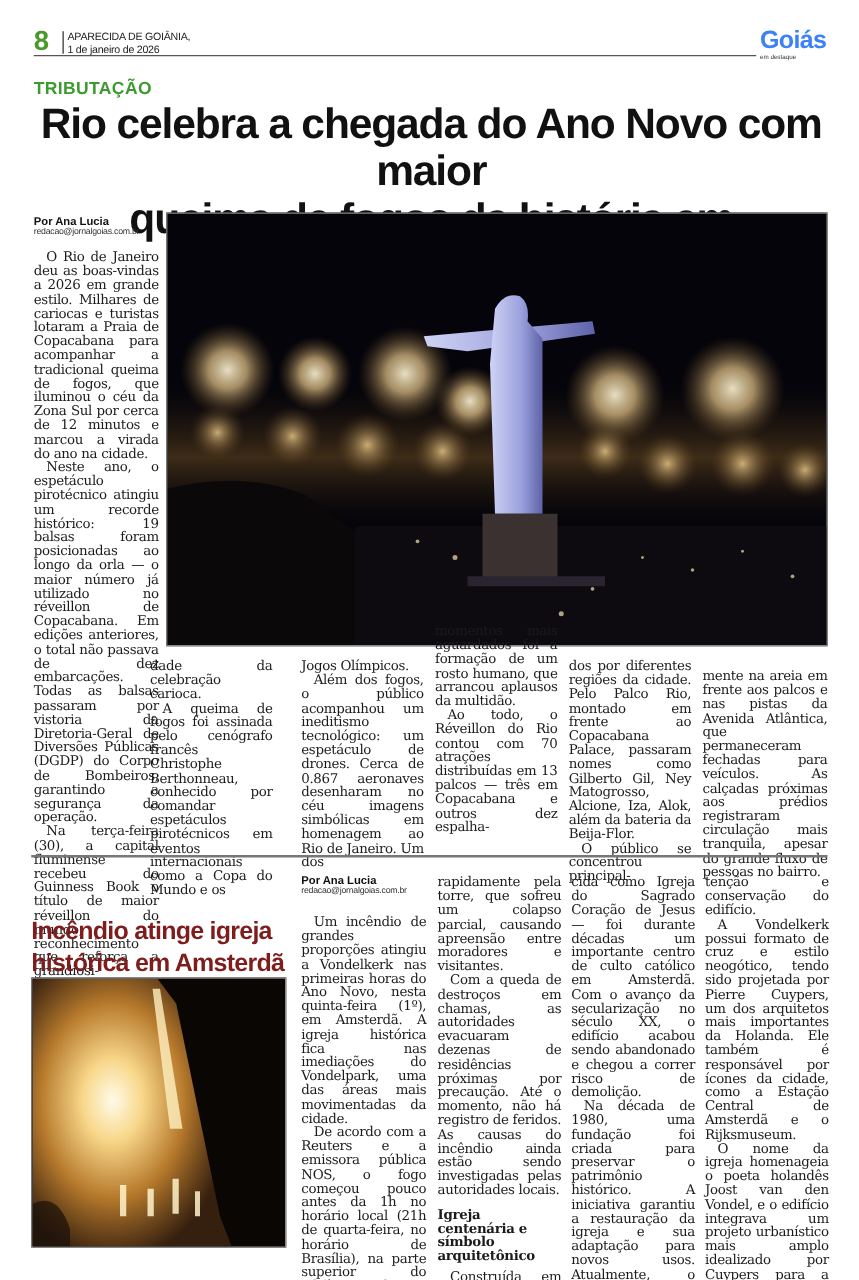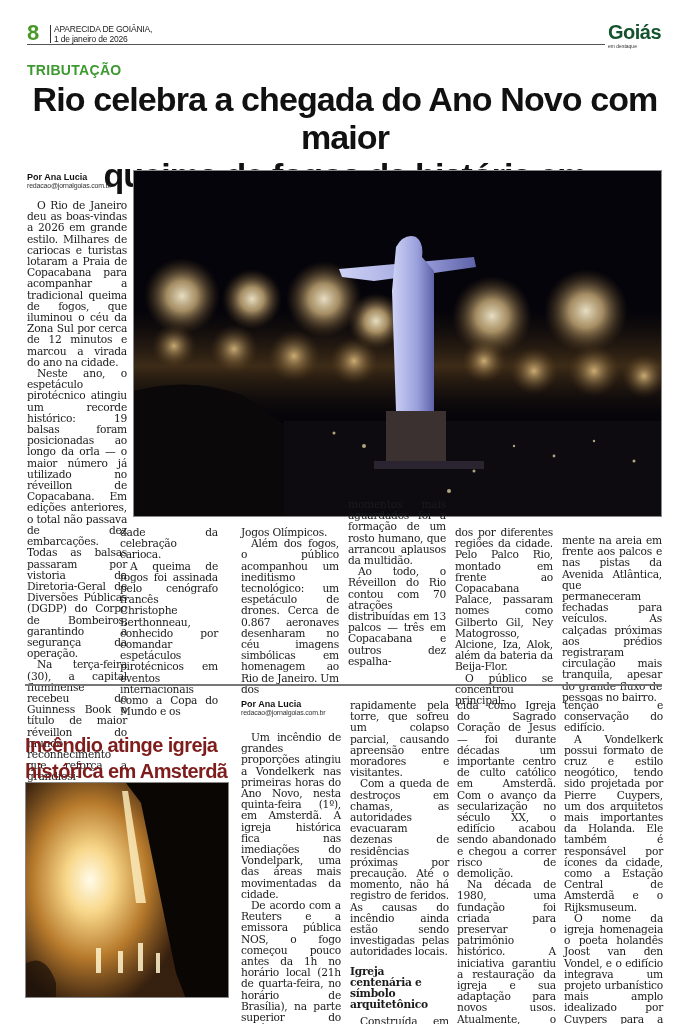--- a/index.html
+++ b/index.html
@@ -8,21 +8,21 @@
   .sans { font-family: "Liberation Sans", "DejaVu Sans", sans-serif; }
   .serif { font-family: "DejaVu Serif", "Liberation Serif", serif; }
 
   
   #page-num { left: 27px; top: 22px; font-size: 22px; font-weight: bold; color: #4a9a2a; line-height: 22px; }
   #hdr-divider { left: 50px; top: 25px; width: 1px; height: 18px; background: #333; }
   #hdr-city { left: 54px; top: 24px; font-size: 8.5px; line-height: 10px; color: #222; letter-spacing: -0.2px; }
   #hdr-date { left: 54px; top: 34px; font-size: 8.5px; line-height: 10px; color: #222; letter-spacing: -0.2px; }
   #hdr-rule { left: 27px; top: 44px; width: 578px; height: 1px; background: #555; }
   #logo { left: 608px; top: 22px; width: 56px; height: 30px; }
-  #logo-text { font-size: 20px; font-weight: bold; color: #14532d; line-height: 20px; letter-spacing: -0.5px; }
+  #logo-text { font-size: 20px; font-weight: bold; color: #3b82f6; line-height: 20px; letter-spacing: -0.5px; }
   #logo-sub { font-size: 5px; color: #333; line-height: 6px; margin-top: 1px; }
 
   
   #kicker { left: 27px; top: 62px; font-size: 14px; font-weight: bold; color: #3d9a30; letter-spacing: 0.3px; }
   #headline { left: 20px; top: 80px; width: 650px; text-align: center; font-size: 34px; font-weight: bold; line-height: 38px; color: #111; letter-spacing: -0.9px; }
 
   
   .byline-name { font-size: 9px; font-weight: bold; color: #111; }
   .byline-email { font-size: 7px; color: #333; letter-spacing: -0.2px; }
 

